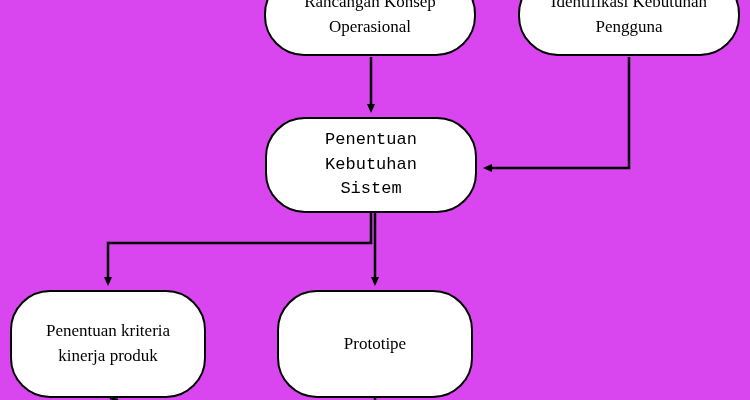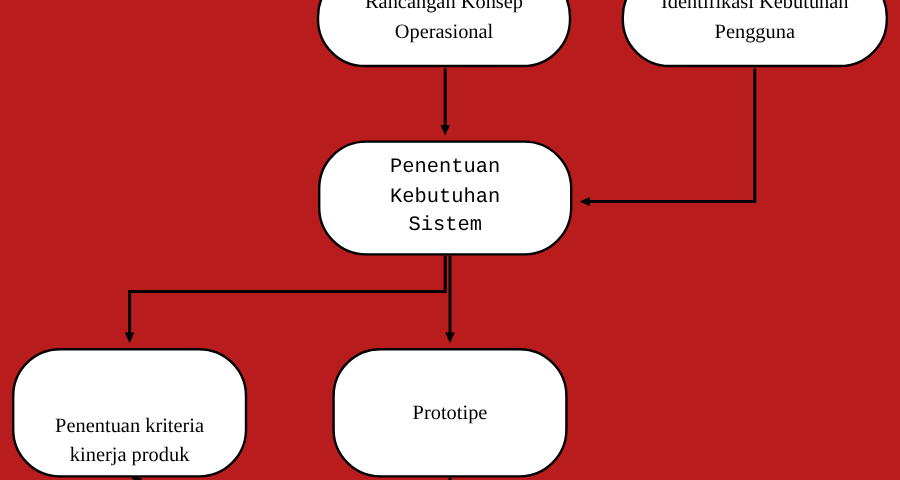--- a/index.html
+++ b/index.html
@@ -4,21 +4,21 @@
 <style>
   html, body {
     margin: 0;
     padding: 0;
     background: #ffffff;
   }
   #canvas {
     position: relative;
     width: 750px;
     height: 400px;
-    background: #b91c1c;
+    background: #d946ef;
     overflow: hidden;
     font-family: "Liberation Serif", serif;
   }
   .node {
     position: absolute;
     box-sizing: border-box;
     border: 2px solid #000000;
     border-radius: 40px;
     background: #ffffff;
     display: flex;
@@ -89,21 +89,21 @@
   <div class="node" style="left:518px; top:-26px; width:222px; height:82px;">
     <span>Identifikasi Kebutuhan
 Pengguna</span>
   </div>
 
   <div class="node" style="left:265px; top:117px; width:212px; height:96px;font-family:Liberation Mono, monospace;">
     <span>Penentuan Kebutuhan
 Sistem</span>
   </div>
 
-  <div class="node" style="left:10px; top:290px; width:196px; height:108px;align-items:flex-end;">
+  <div class="node" style="left:10px; top:290px; width:196px; height:108px;">
     <span>Penentuan kriteria
 kinerja produk</span>
   </div>
 
   <div class="node" style="left:277px; top:290px; width:196px; height:108px;">
     <span>Prototipe</span>
   </div>
 
 </div>
 

